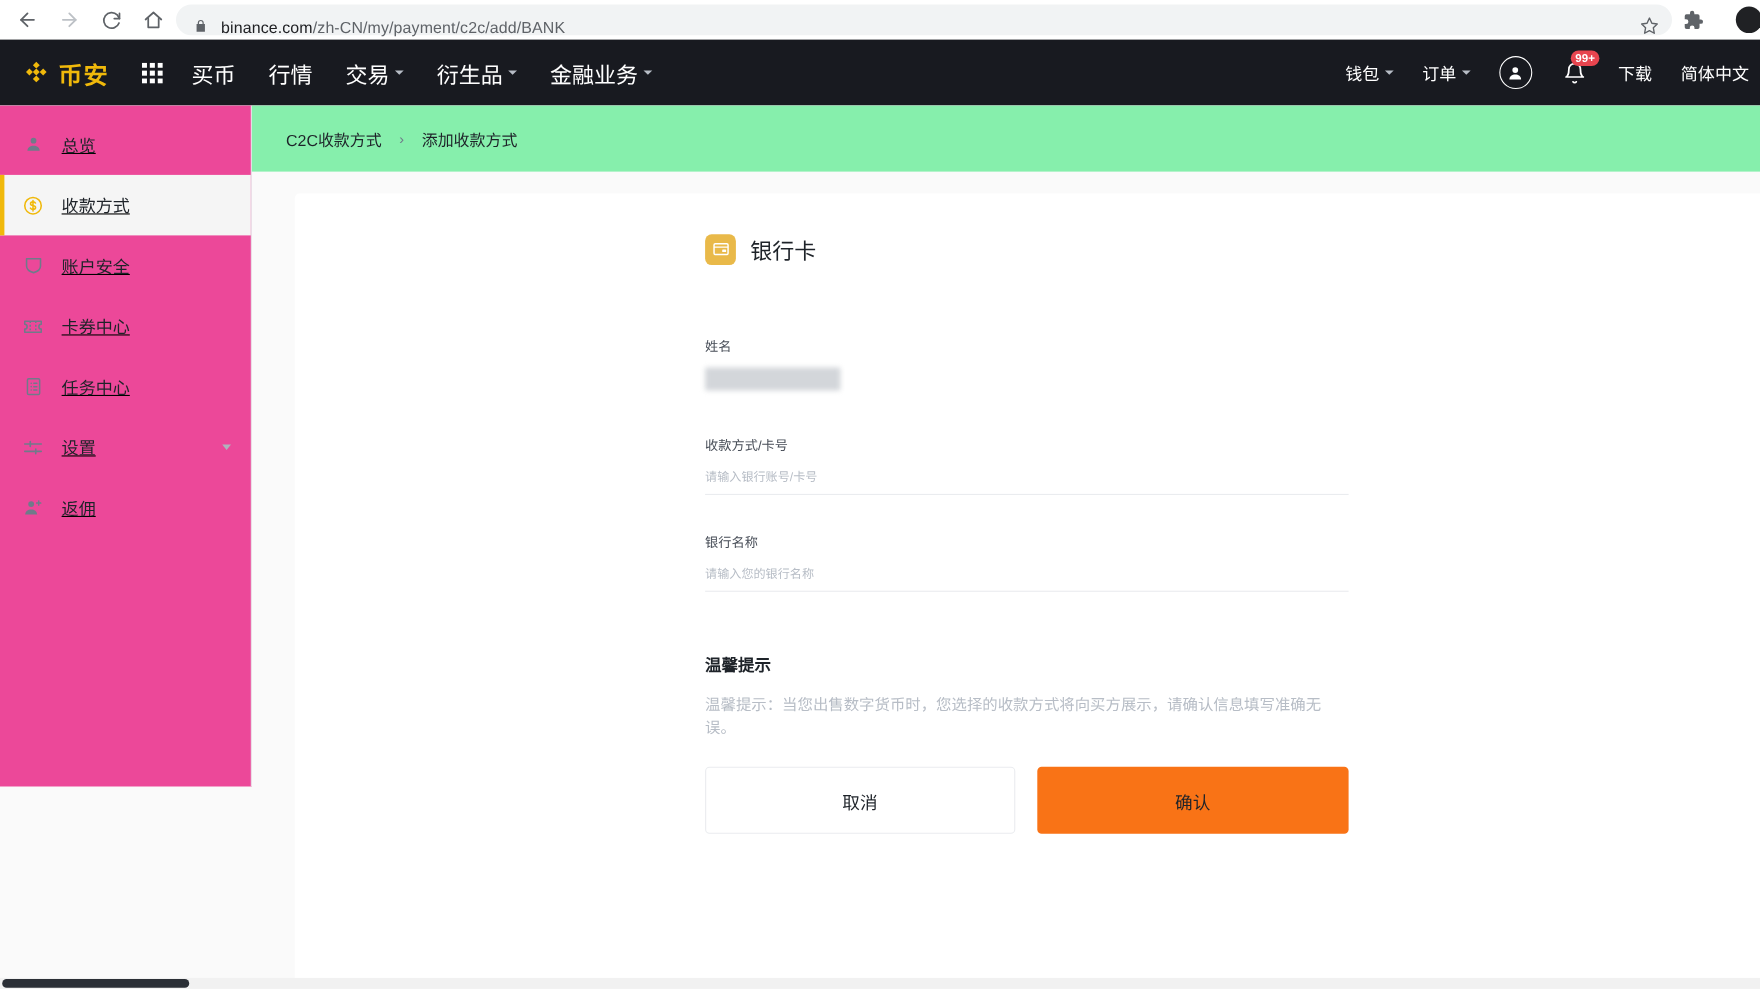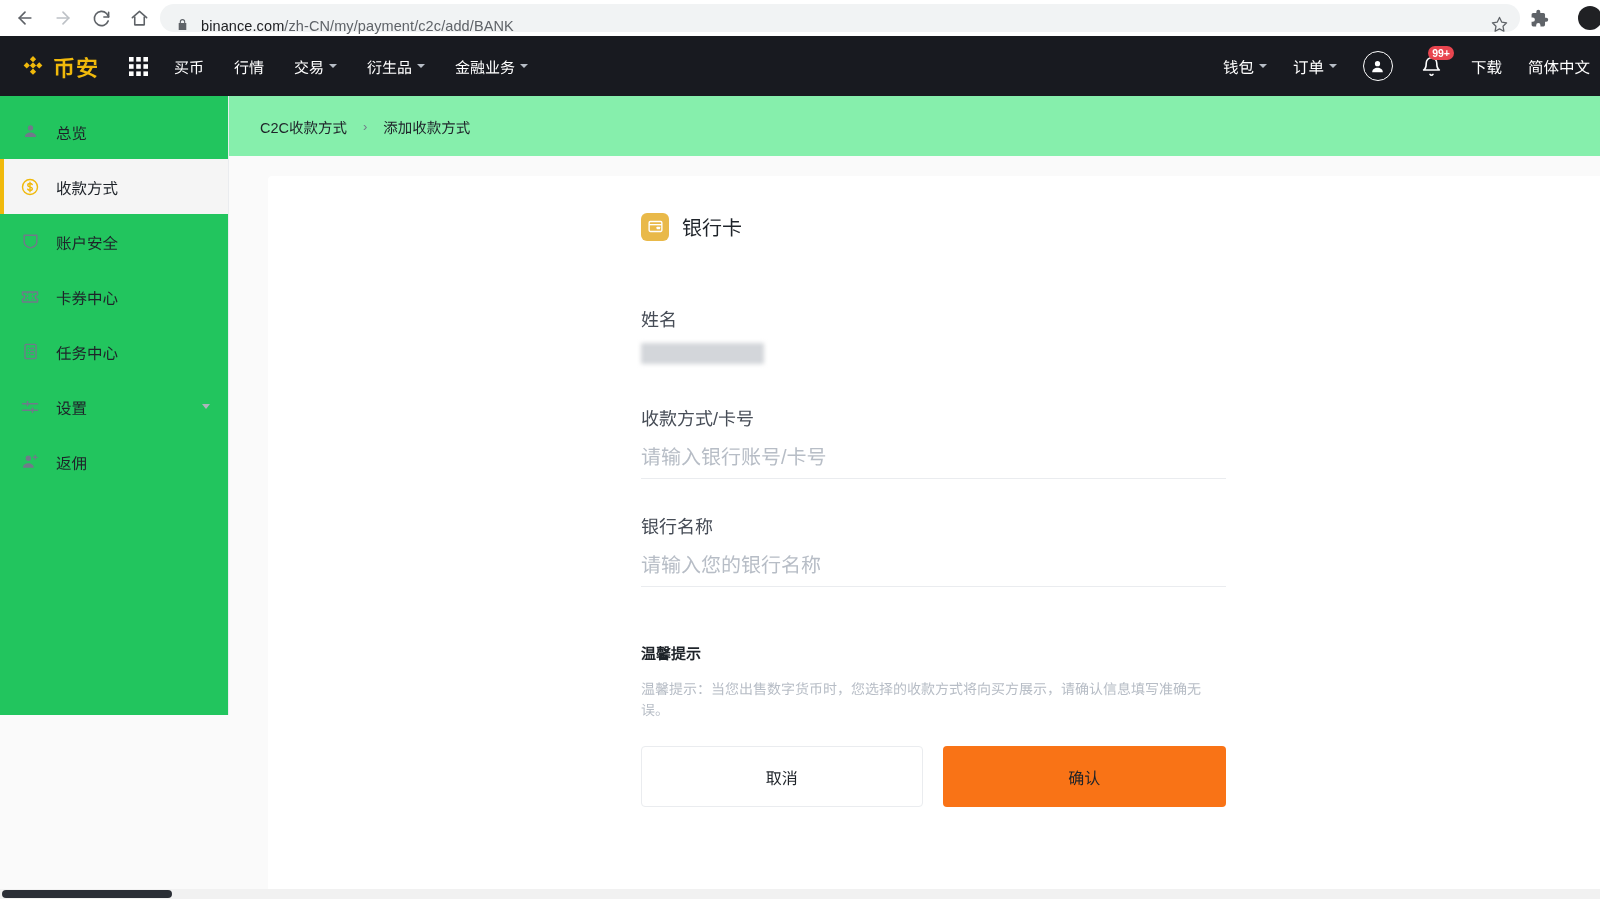--- a/index.html
+++ b/index.html
@@ -44,37 +44,37 @@
   
   .topnav {
     position: absolute; top: 36px; left: 0; width: 1600px; height: 60px;
     background: #181a20; display: flex; align-items: center;
     color: #ffffff; font-size: 15px;
   }
   .logo { display: flex; align-items: center; gap: 7px; margin-left: 20px; cursor: pointer; }
   .logo-text { color: #f0b90b; font-size: 22px; font-weight: bold; letter-spacing: 1px; }
   .grid-icon { margin-left: 30px; cursor: pointer; display: flex; }
   .nav-items { display: flex; align-items: center; margin-left: 26px; gap: 30px; }
-  .nav-item { display: flex; align-items: center; gap: 5px; cursor: pointer; white-space: nowrap; font-size: 15px; }
+  .nav-item { display: flex; align-items: center; gap: 5px; cursor: pointer; white-space: nowrap; font-size: 20px; }
   .caret { width: 0; height: 0; border-left: 4px solid transparent; border-right: 4px solid transparent; border-top: 4px solid #b7bdc6; display: inline-block; }
   .nav-right { margin-left: auto; display: flex; align-items: center; gap: 26px; padding-right: 10px; }
   .nav-right .nav-item { font-size: 15.5px; }
   .avatar-btn { width: 30px; height: 30px; border: 1.6px solid #ffffff; border-radius: 50%; display:flex; align-items:center; justify-content:center; cursor:pointer; }
   .bell-wrap { position: relative; cursor: pointer; width: 26px; height: 28px; display:flex; align-items:center; justify-content:center;}
   .badge {
     position: absolute; top: -6px; right: -9px;
     background: #e8454f; color: #fff; font-size: 10.5px; font-weight: bold;
     border-radius: 9px; padding: 1px 4px; line-height: 12px; min-width: 20px; text-align: center;
   }
 
   
   .page { position: absolute; top: 96px; left: 0; width: 1600px; height: 803px; background: #fafafa; }
   .sidebar {
     position: absolute; left: 0; top: 0; width: 229px; height: 619px;
-    background: #22c55e; border-right: 1px solid #eaecef; padding-top: 8px;
+    background: #ec4899; border-right: 1px solid #eaecef; padding-top: 8px; text-decoration: underline;
   }
   .side-item {
     display: flex; align-items: center; height: 55px; padding-left: 14px;
     font-size: 15.5px; color: #1e2329; cursor: pointer; border-left: 4px solid transparent;
     position: relative;
   }
   .side-item .si-icon { width: 24px; display:flex; align-items:center; justify-content:center; margin-right: 14px; }
   .side-item.active { background: #f5f5f5; border-left-color: #f0b90b; }
   .side-item .si-caret { position: absolute; right: 18px; width: 0; height: 0;
     border-left: 4px solid transparent; border-right: 4px solid transparent; border-top: 5px solid #aeb4bc; }
@@ -96,30 +96,30 @@
     position: absolute; left: 373px; top: 36px; width: 585px;
   }
   .form-header { display: flex; align-items: center; gap: 13px; margin-bottom: 64px; }
   .bank-chip {
     width: 28px; height: 28px; border-radius: 6px; background: #e9b949;
     display: flex; align-items: center; justify-content: center;
   }
   .form-title { font-size: 20px; color: #1e2329; font-weight: 500; }
 
   .field { margin-bottom: 33px; }
-  .field-label { font-size: 18px; color: #707a8a; margin-bottom: 10px; }
+  .field-label { font-size: 12px; color: #707a8a; margin-bottom: 10px; }
   .field-label.dark { color: #474d57; }
   .redacted {
     width: 123px; height: 21px; background: #d3d6da; border-radius: 1px;
     filter: blur(2.2px); margin-top: 2px;
   }
   .redact-slot { height: 30px; display: flex; align-items: flex-start; }
   .input-line {
     width: 585px; border: none; border-bottom: 1px solid #eaecef;
-    background: transparent; font-size: 20px; color: #4c1d95;
+    background: transparent; font-size: 11px; color: #4c1d95;
     padding: 6px 0 9px 0; outline: none;
     font-family: "Liberation Sans", "DejaVu Sans", sans-serif;
   }
   .input-line::placeholder { color: #b7bdc6; }
 
   .tips { margin-top: 55px; }
   .tips-title { font-size: 15px; color: #1e2329; font-weight: 600; margin-bottom: 16px; }
   .tips-text { font-size: 14px; color: #b7bdc6; line-height: 1.5; }
 
   .actions { display: flex; gap: 20px; margin-top: 25px; }

